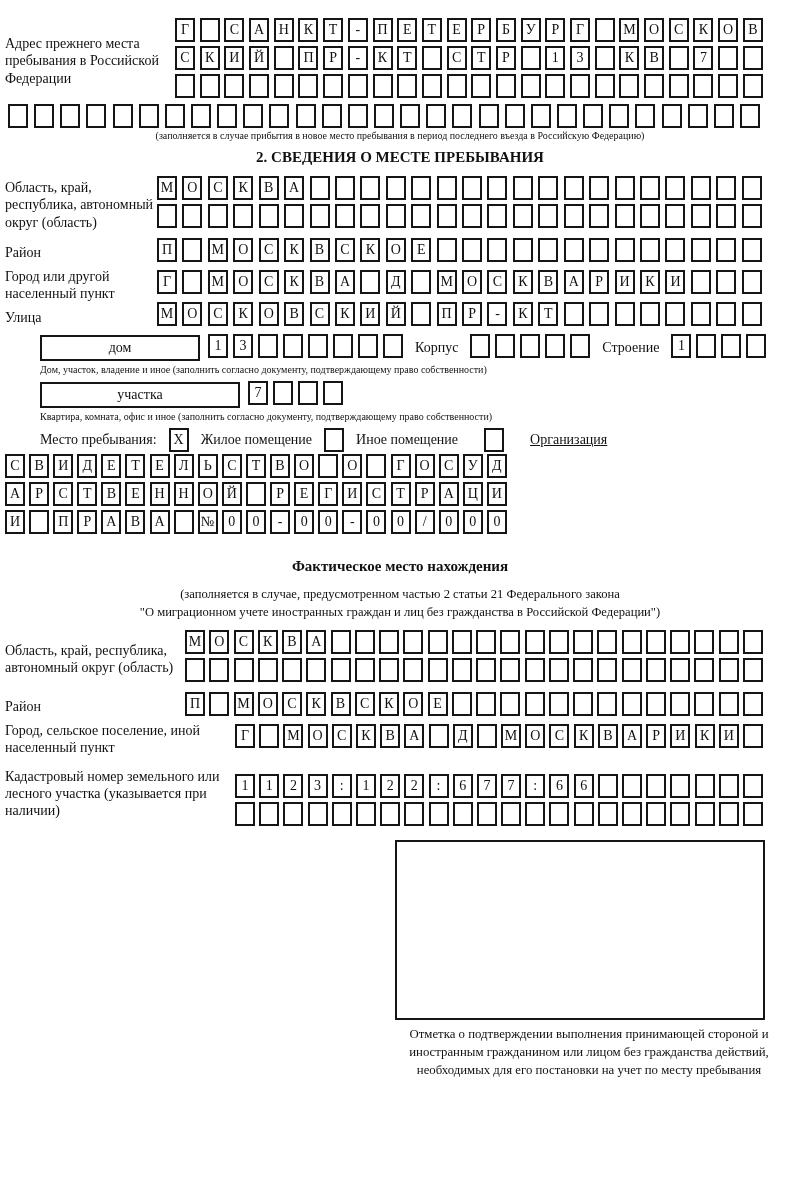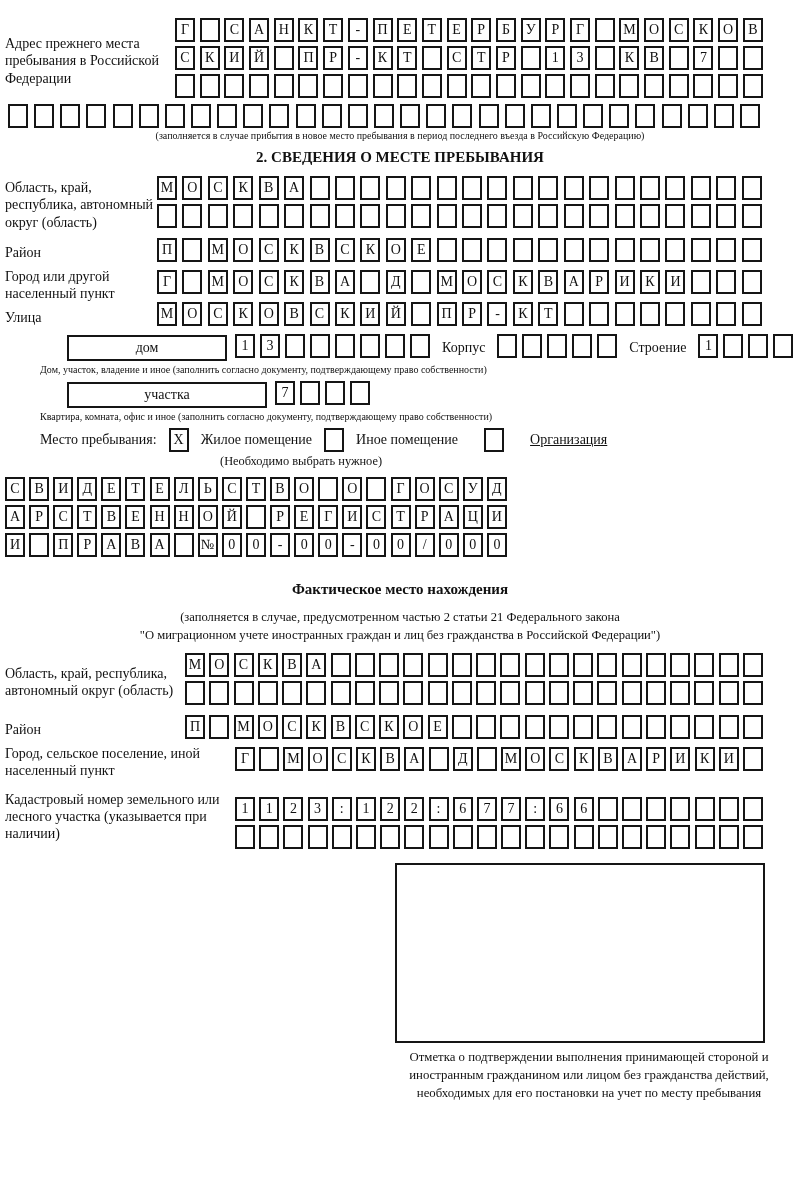--- a/index.html
+++ b/index.html
@@ -26,21 +26,21 @@
   .w578{width:578px;}
   .w528{width:528px;}
   .c{
     box-sizing:border-box;flex:0 0 20px;width:20px;height:24px;
     border:2px solid #151515;display:inline-flex;align-items:center;justify-content:center;
     font-size:14px;background:#fff;
   }
   .caption{font-size:10px;text-align:center;margin:2px 0 6px 0;}
   .sec-title{font-size:15px;font-weight:bold;text-align:center;margin:8px 0 10px 0;}
   .widebox{box-sizing:border-box;border:2px solid #151515;height:26px;display:flex;
-    align-items:center;justify-content:center;font-size:14px;margin-left:27px;}
+    align-items:center;justify-content:center;font-size:14px;}
   .house-row{display:flex;align-items:center;margin:4px 0 2px 35px;gap:8px;}
   .inline-lbl{font-size:14px;padding:0 4px;}
   .stay-row{display:flex;align-items:center;margin:6px 0 2px 35px;gap:12px;font-size:14px;}
   .stay-note{font-size:12.4px;margin:0 0 8px 215px;}
   .fact-cap{font-size:12.6px;text-align:center;line-height:1.45;margin-bottom:8px;}
   .stamp-box{box-sizing:border-box;border:2px solid #151515;width:370px;height:180px;
     margin:10px 30px 6px auto;}
   .stamp-cap{width:392px;margin-left:388px;font-size:12.8px;text-align:center;line-height:1.4;}
   .mb8{margin-bottom:8px;}
   .mt6{margin-top:6px;}
@@ -360,21 +360,20 @@
 
   <div class="stay-row">
     <span>Место пребывания:</span>
     <span class="c">X</span>
     <span>Жилое помещение</span>
     <span class="c"></span>
     <span>Иное помещение</span>
     <span class="c" style="margin-left:14px;"></span>
     <span style="margin-left:14px;text-decoration:underline;">Организация</span>
   </div>
-  <div class="stay-note">(Необходимо выбрать нужное)</div>
 
   <div class="block mb8">
     <div class="rows">
       <div class="cellrow w502">
           <span class="c">С</span>
           <span class="c">В</span>
           <span class="c">И</span>
           <span class="c">Д</span>
           <span class="c">Е</span>
           <span class="c">Т</span>

